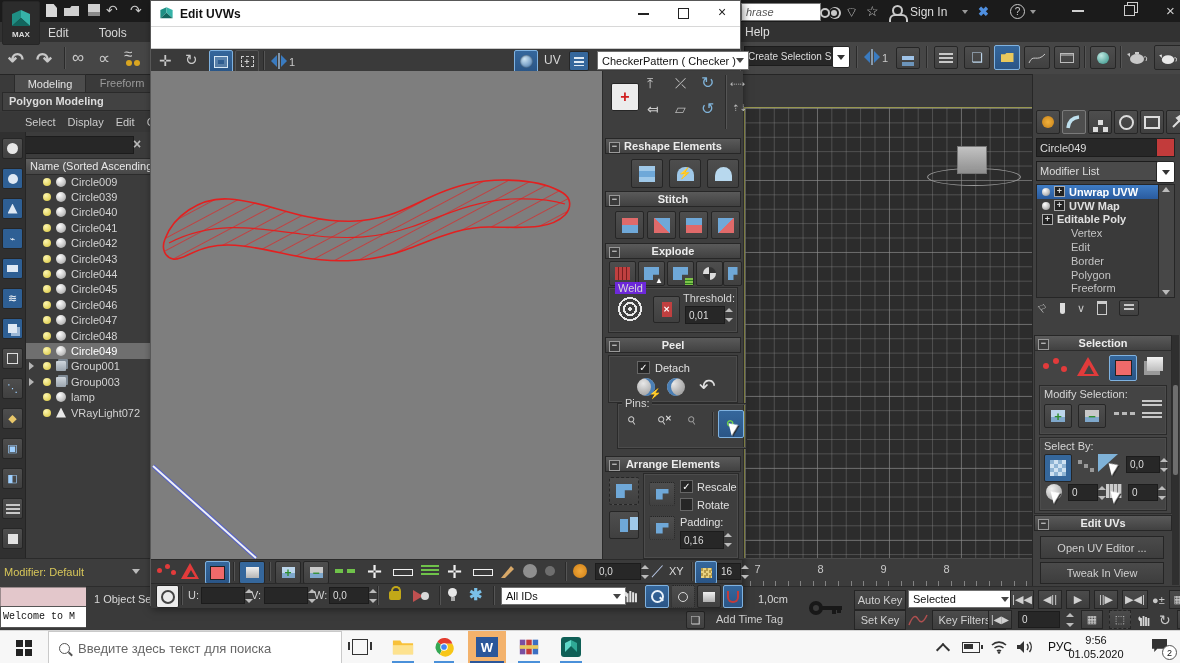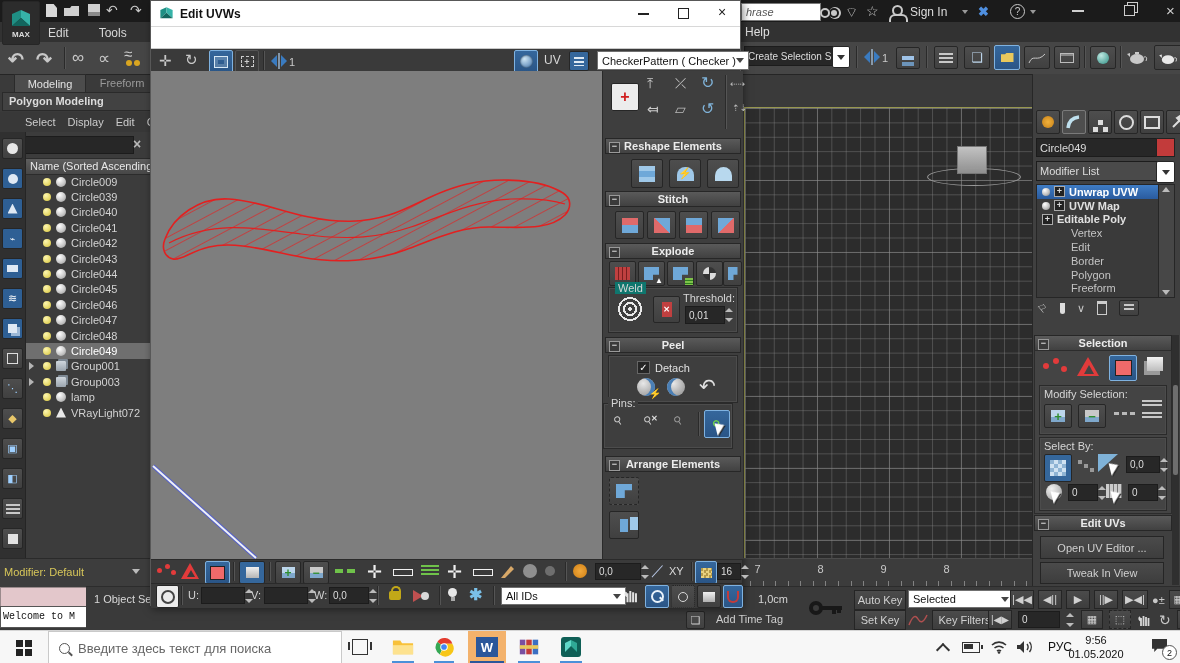--- a/index.html
+++ b/index.html
@@ -652,21 +652,21 @@
         <i style="width:15px;height:13px;background:#6fa8d8;clip-path:polygon(0 0,100% 0,100% 60%,60% 60%,60% 100%,0 100%)"></i>
         <b style="position:absolute;right:0;bottom:0;width:8px;height:7px;background:repeating-linear-gradient(#7fc24a 0 2px,#2f7f1f 2px 3px)"></b>
       </span>
     <span class="abs btn" style="left:93px;top:190px;width:25px;height:23px">
         <i style="width:13px;height:13px;border-radius:50%;background:repeating-conic-gradient(#333 0 25%,#ddd 0 50%)"></i>
       </span>
     <span class="abs btn" style="left:120px;top:190px;width:17px;height:23px">
         <i style="width:10px;height:13px;background:#6fa8d8;clip-path:polygon(0 0,100% 0,100% 60%,60% 60%,60% 100%,0 100%)"></i>
       </span>
     <div class="abs gbox" style="left:5px;top:216px;width:128px;height:44px">
-      <span class="abs" style="left:6px;top:-6px;background:#0f766e;padding:0 3px;color:#d6d6d6">Weld</span>
+      <span class="abs" style="left:6px;top:-6px;background:#6d28d9;padding:0 3px;color:#d6d6d6">Weld</span>
       <span class="abs" style="left:8px;top:8px;width:26px;height:26px;border-radius:50%;background:repeating-radial-gradient(circle,#e8e8e8 0 2px,#3e3e3e 2px 5px)"></span>
       <span class="abs btn" style="left:44px;top:8px;width:25px;height:25px">
           <i style="width:10px;height:15px;background:#c04040"></i>
           <b style="position:absolute;color:#fff;font-size:8px">✕</b>
         </span>
       <span class="abs" style="left:74px;top:4px;color:#d6d6d6">Threshold:</span>
       <div class="abs flex" style="left:76px;top:18px">
         <span class="field" style="width:32px;height:16px">0,01</span>
         <span class="spin">
             <i class="up"></i>
@@ -679,39 +679,63 @@
     <div class="abs gbox" style="left:5px;top:284px;width:128px;height:46px">
       <div class="abs flex" style="left:28px;top:5px;gap:5px">
         <span class="cb on"></span>
         <span style="color:#e0e0e0">Detach</span>
       </div>
       <span class="abs" style="left:28px;top:22px;width:18px;height:18px;border-radius:50%;background:radial-gradient(circle at 35% 30%,#e8e8e8,#8a8a8a);box-shadow:inset -4px 0 0 #4a7fb5"></span>
       <b class="abs" style="left:40px;top:32px;color:#e8c820;font-size:10px">⚡</b>
       <span class="abs" style="left:58px;top:22px;width:18px;height:18px;border-radius:50%;background:radial-gradient(circle at 35% 30%,#e8e8e8,#8a8a8a);box-shadow:inset 4px 0 0 #4a7fb5"></span>
       <span class="abs glyph" style="left:90px;top:18px;font-size:20px;color:#e0e0e0">↶</span>
     </div>
-    <div class="abs gbox" style="left:0;top:332px;width:128px;height:44px">
+    <div class="abs gbox" style="left:14px;top:332px;width:128px;height:44px">
       <span class="abs" style="left:4px;top:-7px;background:#3e3e3e;padding:0 3px;color:#d6d6d6">Pins:</span>
       <span class="abs pin-ic" style="left:10px;top:10px">⚲</span>
       <span class="abs pin-ic" style="left:40px;top:10px">⚲<b style="position:absolute;left:7px;top:4px;font-size:8px;color:#ddd;transform:rotate(35deg)">✕</b></span>
       <span class="abs pin-ic" style="left:70px;top:10px;color:#9a9a9a">⚲</span>
       <span class="sep abs" style="left: 94px;top:8px;height:24px"></span>
       <span class="abs btn on" style="left:100px;top:6px;width:24px;height:26px">
           <b class="pin-ic" style="color:#6fd24a">⚲</b>
         </span>
       <span class="cursor-arrow" style="left:112px;top:18px;z-index:5"></span>
     </div>
 
     <div class="rhead abs" style="left:2px;top:385px;width:134px"><span class="minus"></span><span>Arrange Elements</span></div>
     <span class="abs btn" style="left:6px;top:406px;width:28px;height:26px;border-style:dashed">
         <i style="width:16px;height:14px;background:#6fa8d8;clip-path:polygon(0 0,100% 0,100% 45%,55% 45%,55% 100%,0 100%)"></i>
       </span>
     <span class="abs btn" style="left:6px;top:440px;width:28px;height:26px">
         <i style="width:8px;height:13px;background:#6fa8d8;box-shadow:10px -2px 0 #9fc8e8"></i>
       </span>
+    <div class="abs gbox" style="left:40px;top:402px;width:94px;height:84px">
+      <span class="abs btn" style="left:5px;top:8px;width:24px;height:22px;border-style:dotted">
+          <i style="width:13px;height:11px;background:#6fa8d8;clip-path:polygon(0 0,100% 0,100% 45%,55% 45%,55% 100%,0 100%)"></i>
+        </span>
+      <span class="abs btn" style="left:5px;top:42px;width:24px;height:22px;border-style:dotted">
+          <i style="width:13px;height:11px;background:#6fa8d8;clip-path:polygon(0 0,100% 0,100% 45%,55% 45%,55% 100%,0 100%)"></i>
+        </span>
+      <div class="abs flex" style="left:36px;top:6px;gap:4px">
+        <span class="cb on"></span>
+        <span style="color:#e0e0e0">Rescale</span>
+      </div>
+      <div class="abs flex" style="left:36px;top:24px;gap:4px">
+        <span class="cb"></span>
+        <span style="color:#e0e0e0">Rotate</span>
+      </div>
+      <span class="abs" style="left:36px;top:42px;color:#e0e0e0">Padding:</span>
+      <div class="abs flex" style="left:36px;top:57px">
+        <span class="field" style="width:36px;height:16px">0,16</span>
+        <span class="spin">
+            <i class="up"></i>
+            <i class="dn"></i>
+          </span>
+      </div>
+    </div>
   </div>
 
   <div class="abs" style="left:0;top:558px;width:591px;height:24px;background:#3a3a3a;border-top:1px solid #2a2a2a">
     <span class="abs" style="left:6px;top:8px;width:5px;height:5px;border-radius:50%;background:#e23b3b;box-shadow:8px -4px 0 #e23b3b,14px 2px 0 #e23b3b"></span>
     <span class="abs" style="left:30px;top:3px;width:0;height:0;border-left:9px solid transparent;border-right:9px solid transparent;border-bottom:16px solid #e23b3b"></span>
     <span class="abs" style="left:36px;top:10px;width:0;height:0;border-left:4px solid transparent;border-right:4px solid transparent;border-bottom:7px solid #3a3a3a"></span>
     <span class="abs btn on" style="left:54px;top:1px;width:23px;height:21px">
         <i style="width:13px;height:12px;background:#ef6a6a;border:1px solid #222"></i>
       </span>
     <span class="sep abs" style="left:82px;top:2px;height:19px"></span>

